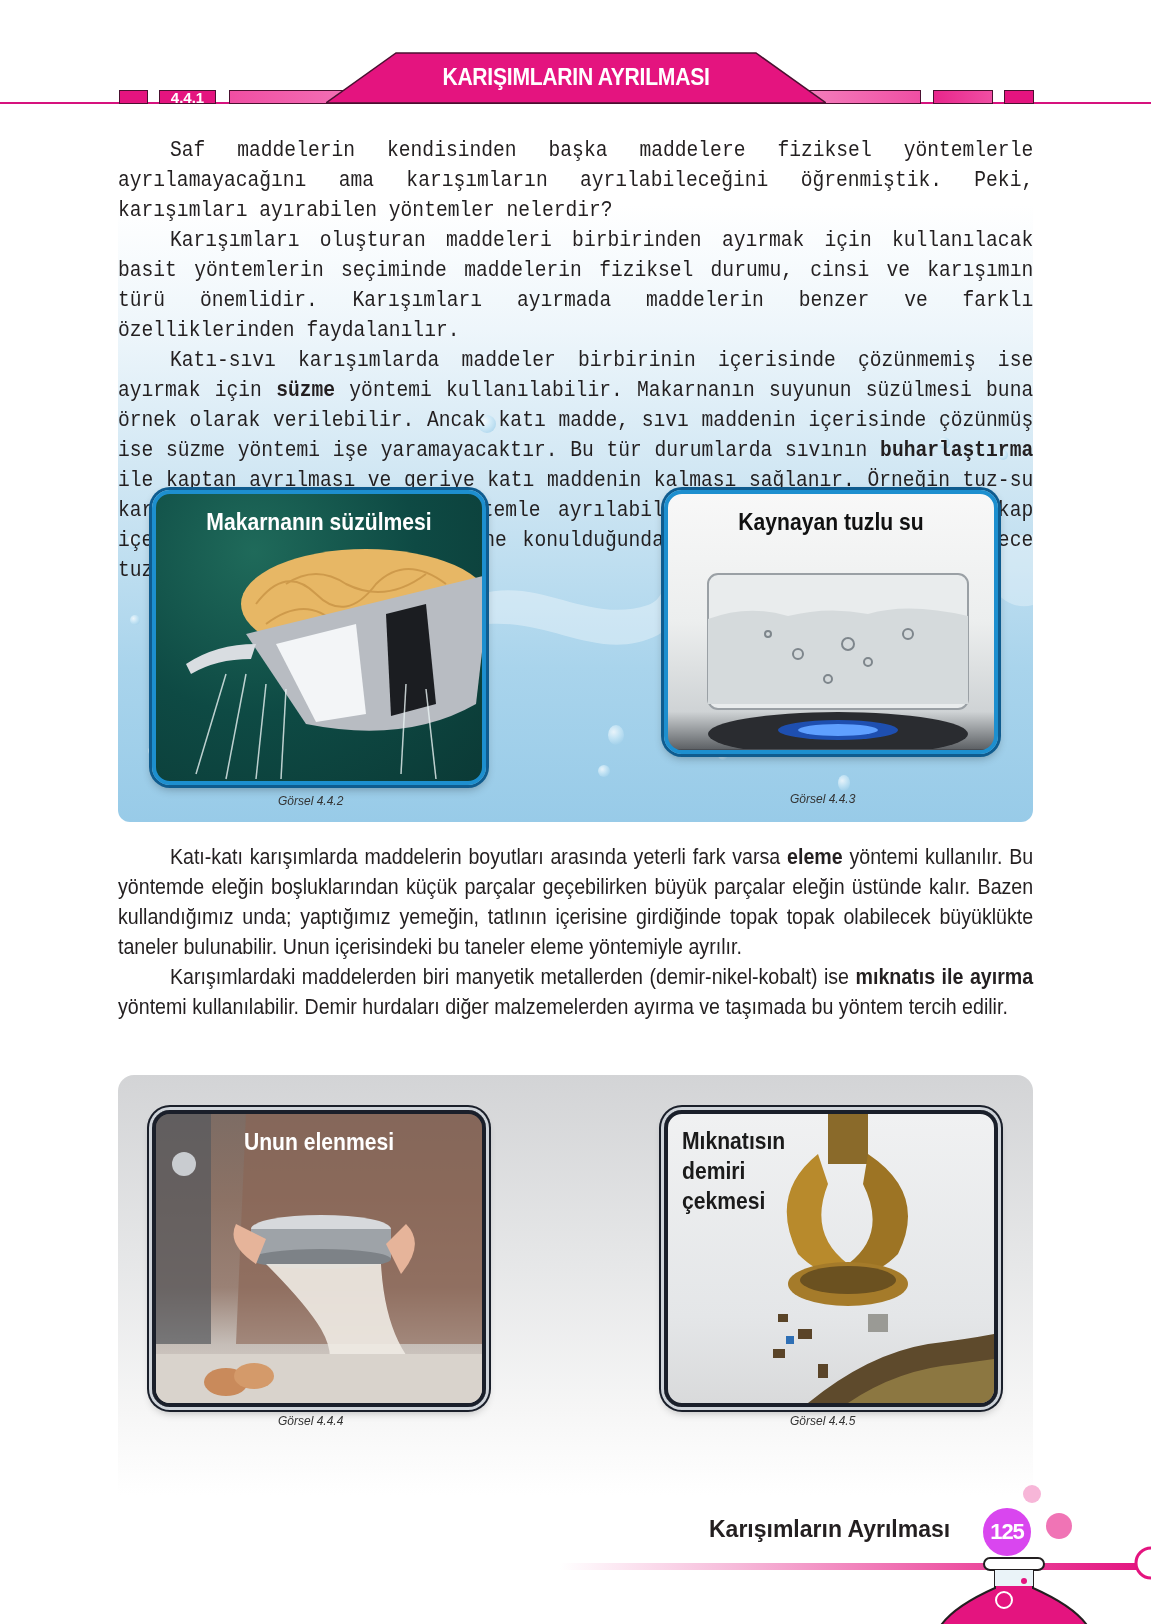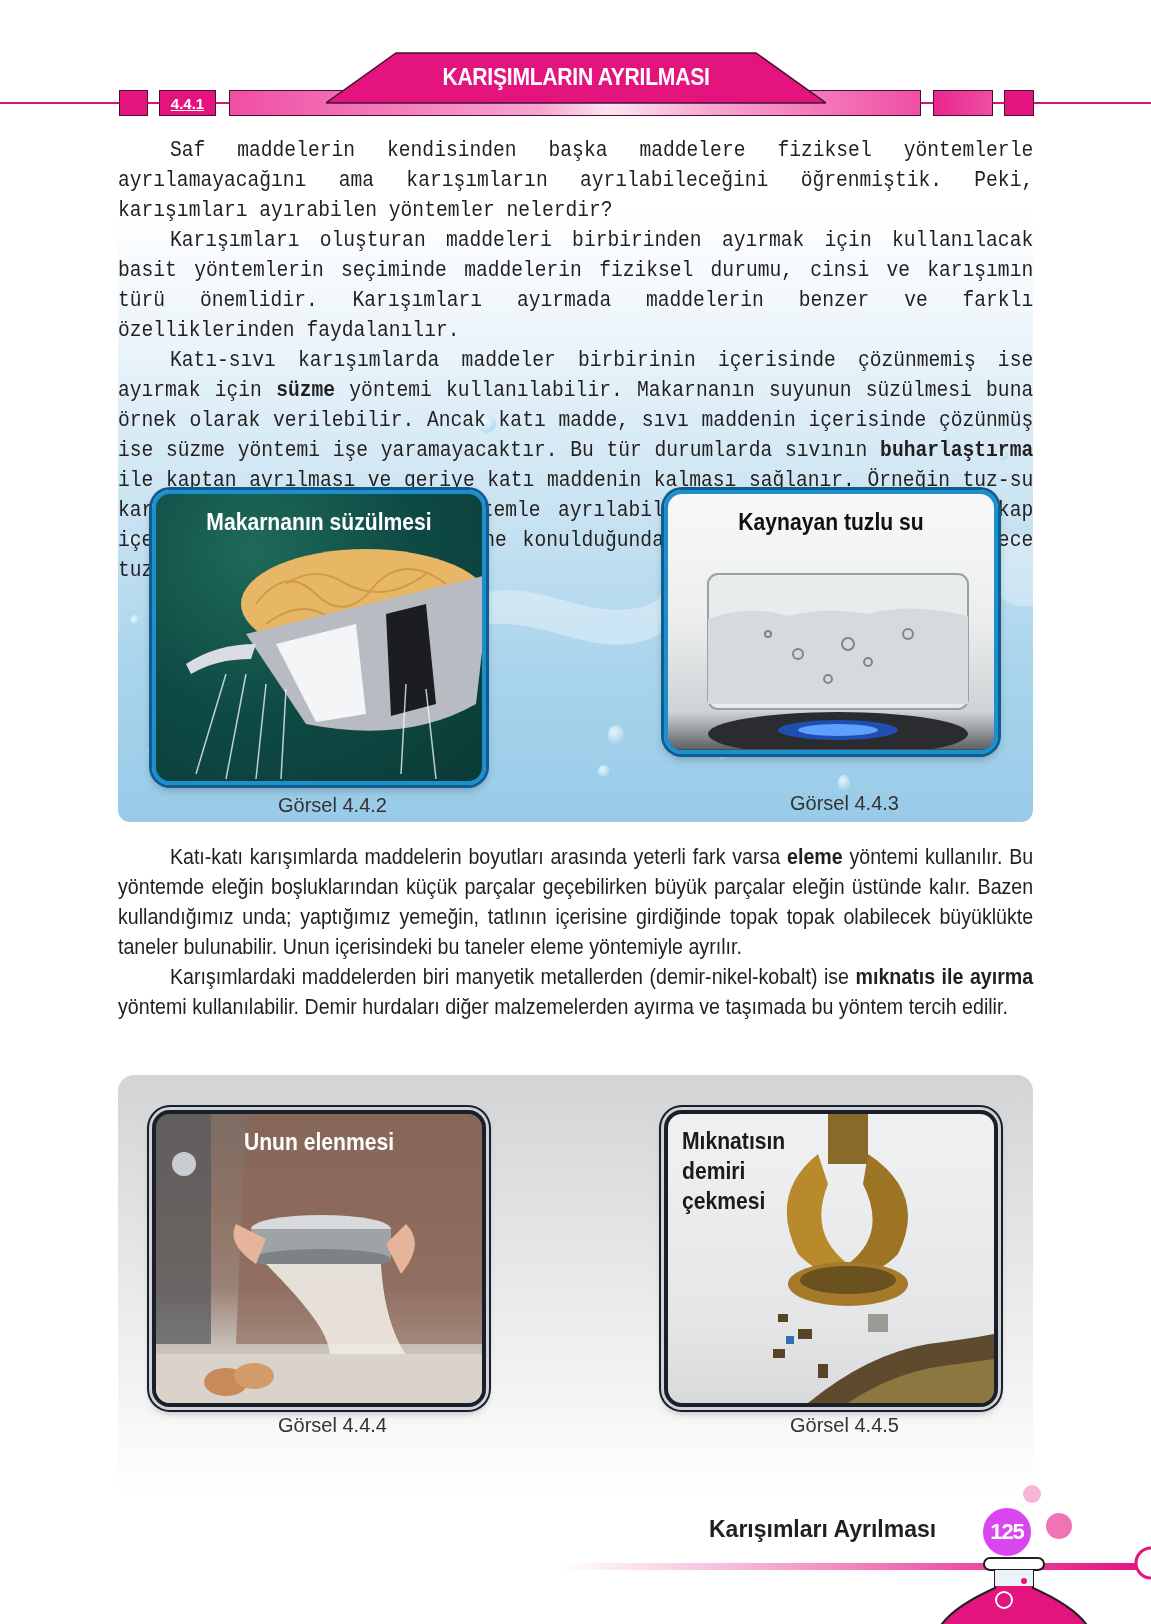--- a/index.html
+++ b/index.html
@@ -1,21 +1,21 @@
 <!DOCTYPE html>
 <html><head>
 <meta charset="utf-8">
 <style>
   html, body { margin:0; padding:0; }
   body { width:1151px; height:1624px; background:#ffffff; position:relative; overflow:hidden;
          font-family:"Liberation Sans Narrow","Liberation Sans", sans-serif; color:#231f20; }
 
   
   .hdr-line { position:absolute; left:0; right:0; top:102px; height:2px; background:#d6127e; }
-  .hdr-sq { position:absolute; top:90px; height:26px; border:1px solid #4a1030; box-sizing:border-box;text-decoration:underline; }
+  .hdr-sq { position:absolute; top:90px; height:14px; border:1px solid #4a1030; box-sizing:border-box;text-decoration:underline; }
   .sq1 { left:119px; width:29px; background:#e4147f; }
   .sq-num { left:159px; width:57px; background:#e4147f; color:#fff; font-weight:bold; font-size:15px;
             display:flex; align-items:center; justify-content:center; font-family:"Liberation Sans", sans-serif; }
   .bar-main { left:229px; width:692px; background:linear-gradient(90deg,#f04ea3 0%,#f7a6d1 45%,#fde4f1 55%,#f7a6d1 70%,#f04ea3 100%); }
   .sq-r1 { left:933px; width:60px; background:linear-gradient(90deg,#e8268c,#f04ea3); }
   .sq-r2 { left:1004px; width:30px; background:#e4147f; }
   .trap { position:absolute; left:326px; top:52px; width:500px; height:52px; }
   .trap-title { position:absolute; left:326px; top:52px; width:500px; height:50px; display:flex;
                align-items:center; justify-content:center; color:#fff; font-weight:bold; font-size:24px;
                letter-spacing:-0.3px; transform:scaleX(0.88); }
@@ -32,21 +32,21 @@
   .para p { margin:0; text-indent:59px; }
   .para b { font-weight:bold; }
   .txt-inner { width:1040px; transform:scaleX(0.88); transform-origin:left top; }
 
   
   .frame { position:absolute; border-radius:18px; box-sizing:border-box; overflow:hidden; }
   .frame-blue { border:4px solid #1d8fcf; box-shadow:0 0 0 3px #0f5c8f, 0 4px 10px rgba(0,0,0,0.3); }
   .frame-dark { border:4px solid #1a1f2a; box-shadow:0 0 0 3px #cfd4da, 0 0 0 5px #1a1f2a, 0 5px 10px rgba(0,0,0,0.3); }
   .frame-caption { position:absolute; left:0; right:0; text-align:center; font-weight:bold; font-size:24px;
                    transform:scaleX(0.88); }
-  .gorsel { position:absolute; font-size:20px; color:#333; font-family:"Liberation Sans", sans-serif; }
+  .gorsel { position:absolute; font-style:italic; font-size:12px; color:#333; font-family:"Liberation Sans", sans-serif; }
 
   
   .pasta-bg { background:radial-gradient(ellipse at 30% 20%,#1f6a5a 0%,#0e4a44 50%,#0b3a36 100%); }
   .boil-bg { background:linear-gradient(180deg,#f8f8f8 0%,#eceeee 50%,#cfd3d5 85%,#5b5f63 100%); }
   .flour-bg { background:linear-gradient(180deg,#7d6c64 0%,#8c7265 30%,#9a8175 60%,#c6beb8 80%,#e2dcd6 100%);padding-left:40px; }
   .mag-bg { background:linear-gradient(180deg,#f0f1f2 0%,#e4e6e8 70%,#d9dadb 100%); }
 
   .gray-bg { position:absolute; left:118px; top:1075px; width:915px; height:420px; border-radius:16px 16px 0 0;
              background:linear-gradient(180deg,#d3d4d6 0%,#e6e7e8 45%,#f6f6f6 80%,#ffffff 100%); }
 
@@ -195,21 +195,21 @@
   </svg>
   <div style="position:absolute;left:14px;top:12px;font-weight:bold;font-size:24px;line-height:30px;color:#1b1b1b;transform:scaleX(0.88);transform-origin:left top;">
     <div>Mıknatısın</div>
     <div>demiri</div>
     <div>çekmesi</div>
   </div>
 </div>
 <div class="gorsel" style="left:790px;top:1414px;">Görsel 4.4.5</div>
 
 <div class="foot-line"></div>
-<div class="foot-title">Karışımları Ayrılması</div>
+<div class="foot-title">Karışımların Ayrılması</div>
 <svg style="position:absolute;left:940px;top:1480px;" width="211" height="144">
   <circle cx="92" cy="14" r="9" fill="#f7b6d8"></circle>
   <circle cx="119" cy="46" r="13" fill="#f074b5"></circle>
   <rect x="44" y="78" width="60" height="12" rx="6" fill="#ffffff" stroke="#231f20" stroke-width="2"></rect>
   <path d="M55 90 L55 108 Q10 128 -2 150 L150 150 Q138 128 93 108 L93 90 Z" fill="#e4147f" stroke="#231f20" stroke-width="2"></path>
   <path d="M55 90 L93 90 L93 106 L55 106 Z" fill="#eaf3f8"></path>
   <circle cx="64" cy="120" r="8" fill="none" stroke="#ffffff" stroke-width="2"></circle>
   <circle cx="84" cy="101" r="3" fill="#e4147f"></circle>
   <circle cx="211" cy="83" r="15" fill="#ffffff" stroke="#e4147f" stroke-width="3"></circle>
 </svg>

